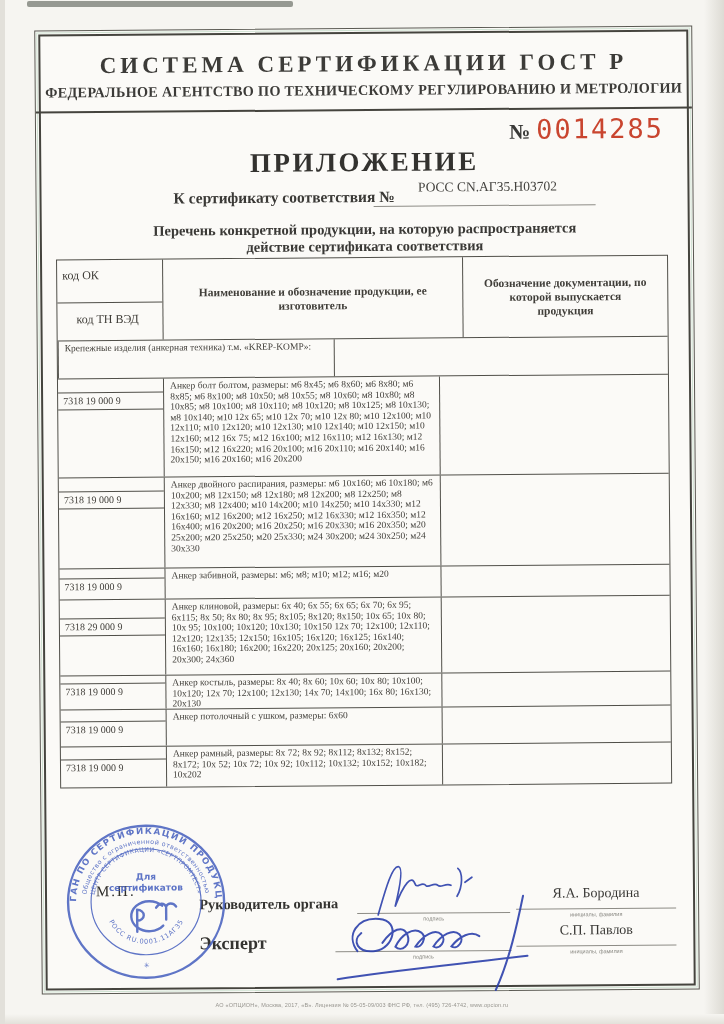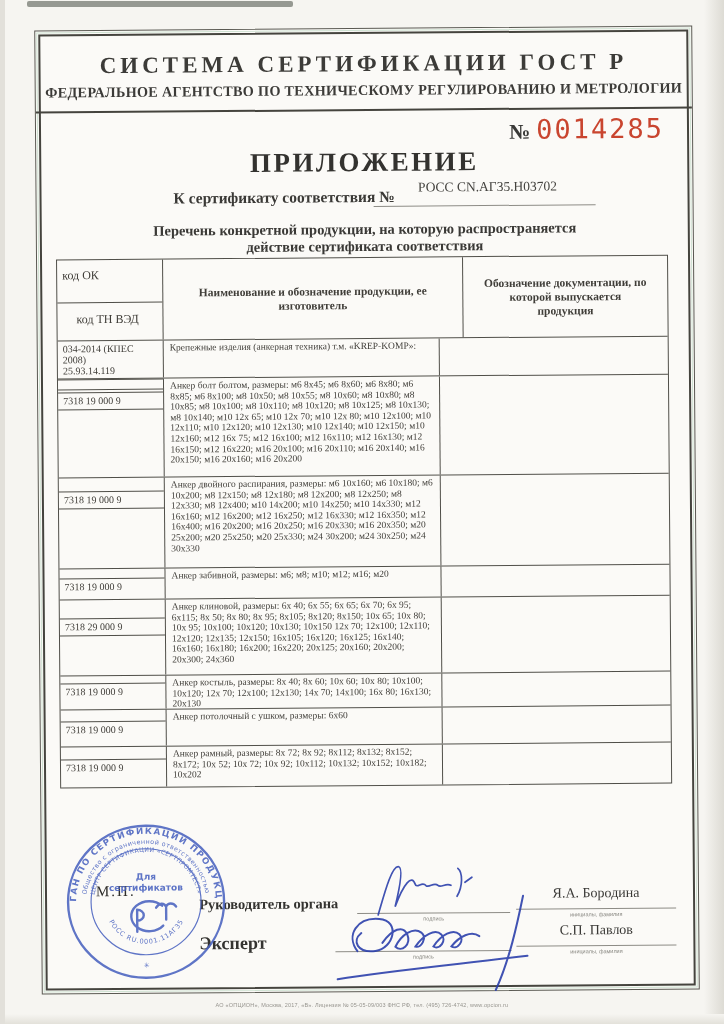--- a/index.html
+++ b/index.html
@@ -109,28 +109,20 @@
         <div class="c1">
           <span class="k1">код ОК</span>
           <span class="mid"></span>
           <span class="k2">код ТН ВЭД</span>
         </div>
         <div class="c2">Наименование и обозначение продукции, ее изготовитель</div>
         <div class="c3">Обозначение документации, по которой выпускается продукция</div>
       </div>
 
       <div class="trow" style="height:37px">
-        <div class="c1">
-          <div class="codebox">
-            <span style="display:block">034-2014 (КПЕС 2008)</span>
-            <span style="display:block">25.93.14.119</span>
-          </div>
-          <div class="strip" style="height:9px"></div>
-          <div class="fill"></div>
-        </div>
         <div class="c2">Крепежные изделия (анкерная техника) т.м. «KREP-KOMP»:</div>
         <div class="c3"></div>
       </div>
 
       <div class="trow" style="height:98px">
         <div class="c1">
           <div class="strip" style="height:13px"></div>
           <div class="codebox">7318 19 000 9</div>
           <div class="fill"></div>
         </div>

